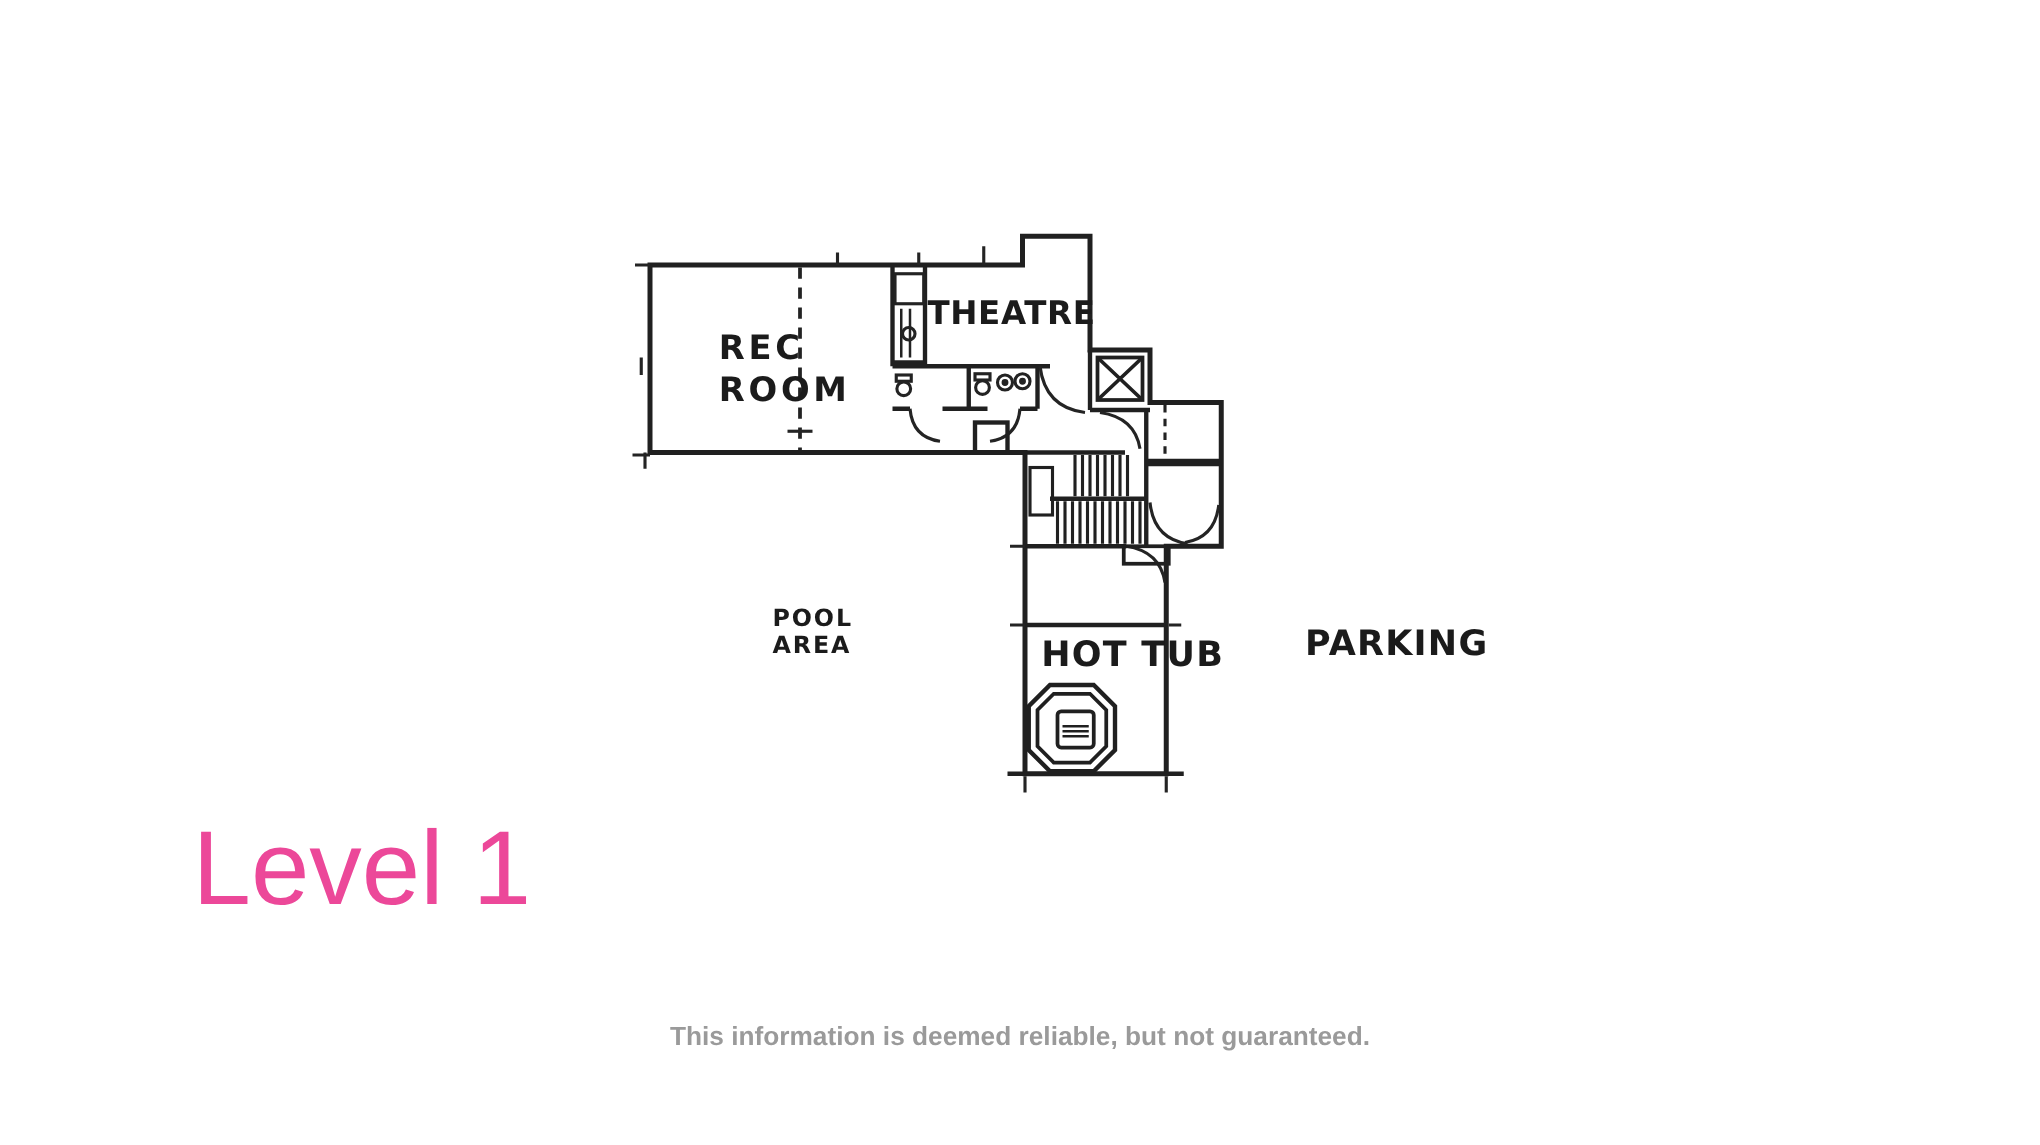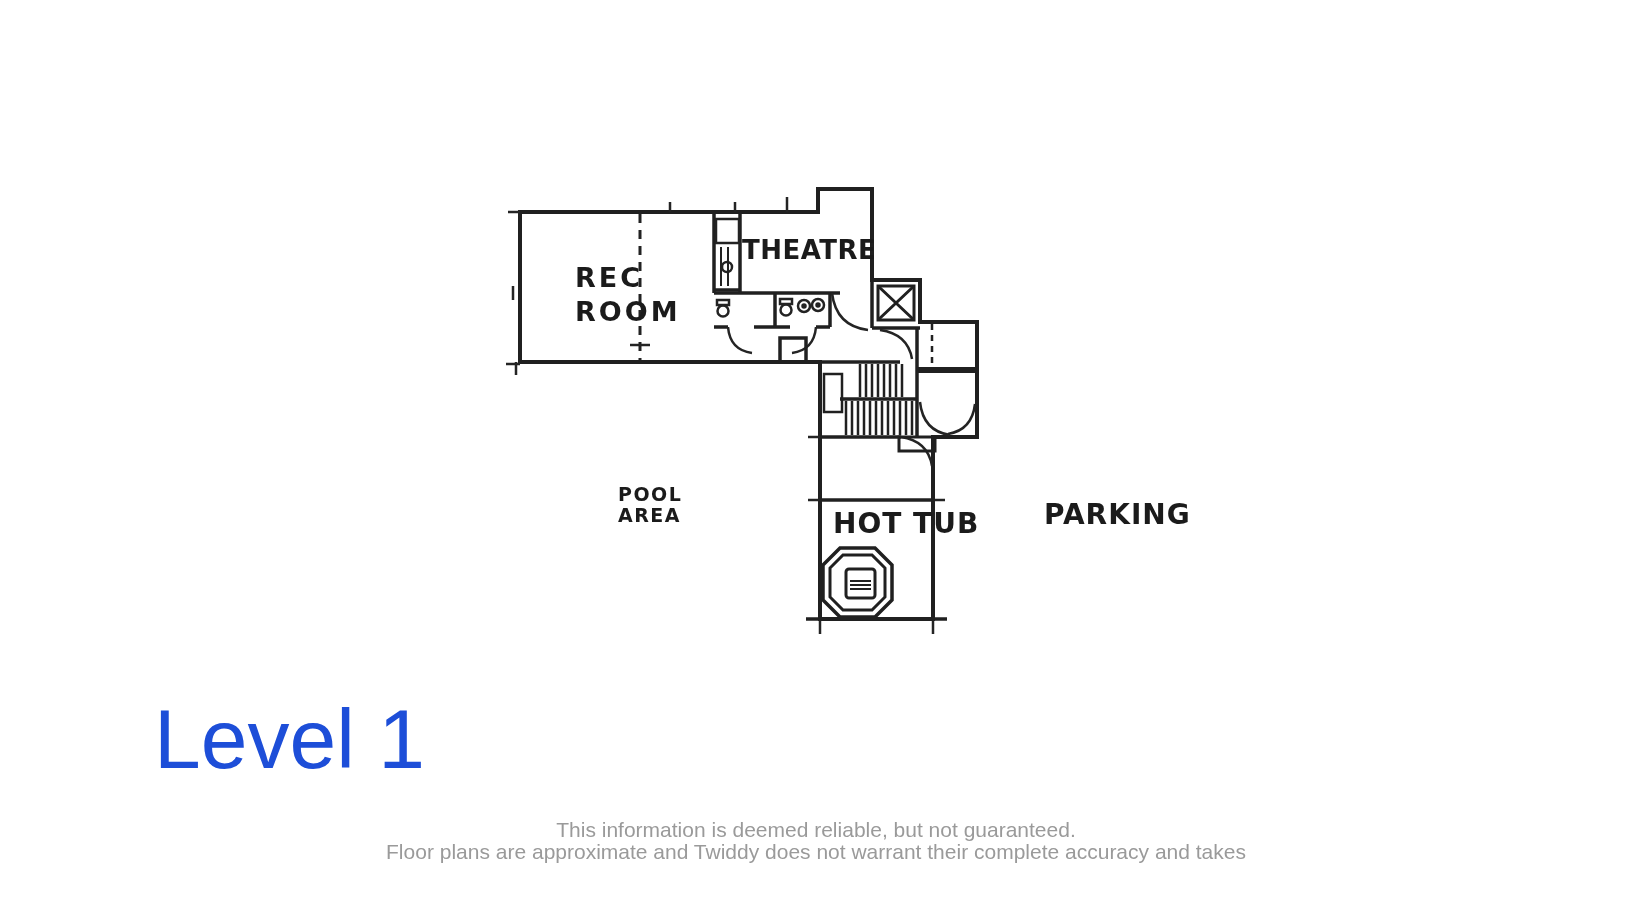--- a/index.html
+++ b/index.html
@@ -11,36 +11,36 @@
   }
   .canvas{position:absolute;inset:0;width:1632px;height:916px;}
   svg.plan{position:absolute;left:0;top:0;width:1632px;height:916px;}
   svg.plan text{
     font-family:"DejaVu Sans",sans-serif;
     font-weight:bold;
     fill:#1b1b1b;
   }
   .level-title{
     position:absolute;
-    left:154px;top:697px;
+    left:154px;top:652px;
     font-size:84px;
     line-height:84px;
     font-weight:400;
-    color:#1d4ed8;
+    color:#ec4899;
     letter-spacing:0px;
     white-space:nowrap;
   }
   .disclaimer{
     position:absolute;
     left:166px;top:819px;
     width:1300px;
     text-align:center;
     font-size:21px;
     line-height:22.4px;
-    font-weight:normal;
+    font-weight:bold;
     color:#9a9a9a;
     white-space:nowrap;
   }
 </style>
 </head>
 <body>
 
 <div class="canvas">
 
   <svg class="plan" viewBox="0 0 1632 916">
@@ -138,16 +138,15 @@
       <text x="618" y="522" font-size="19" letter-spacing="1.5">AREA</text>
       <text x="833" y="533" font-size="28" letter-spacing="1">HOT TUB</text>
       <text x="1044" y="524" font-size="28" letter-spacing="1">PARKING</text>
     </g>
   </svg>
 
   <div class="level-title">Level 1</div>
 
   <div class="disclaimer">
     <div>This information is deemed reliable, but not guaranteed.</div>
-    <div>Floor plans are approximate and Twiddy does not warrant their complete accuracy and takes</div>
   </div>
 
 </div>
 
 </body></html>

